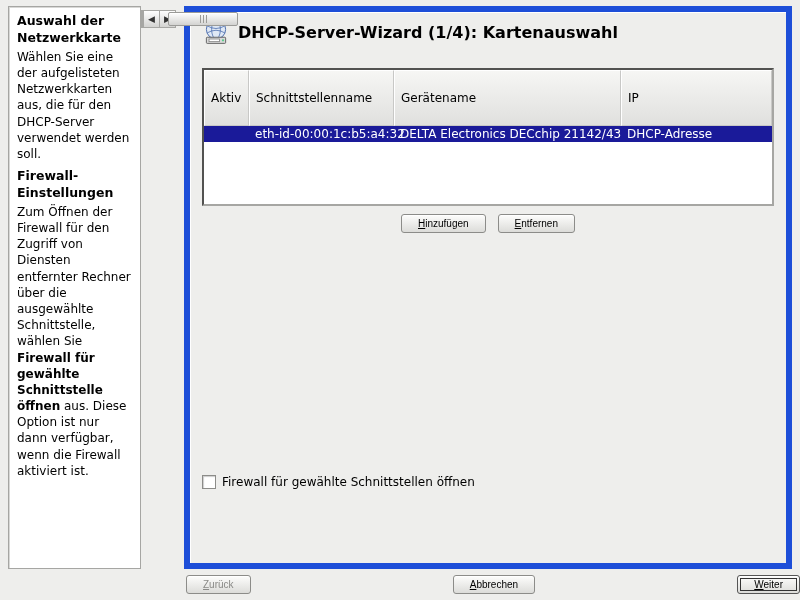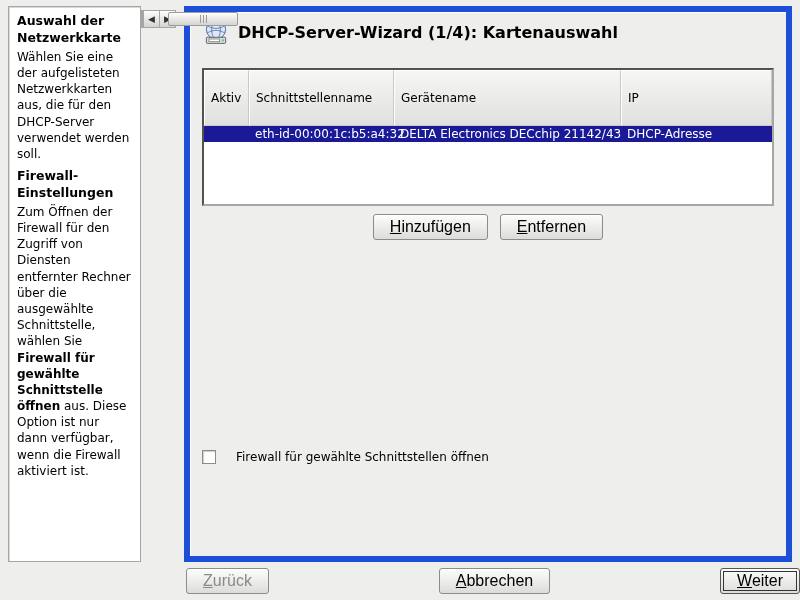--- a/index.html
+++ b/index.html
@@ -170,40 +170,40 @@
   display: flex;
   justify-content: center;
   gap: 12px;
   margin-top: 8px;
 }
 .btn3d {
   background: linear-gradient(#fdfdfc,#dcdcd9);
   border: 1px solid #8c8c89;
   border-radius: 3px;
   padding: 3px 16px;
-  font-size: 16px;
+  font-size: 10px;
   box-shadow: inset 0 1px 0 #fff;
   cursor: pointer;
 }
 .btn3d .ul { text-decoration: underline; }
 .btn3d.disabled {
   color: #8a8a87;
   cursor: default;
 }
 .btn3d.focus {
   outline: 1px solid #333;
   outline-offset: -4px;
   border-color: #555;
 }
 .checkbox-row {
   margin-top: auto;
   display: flex;
   align-items: center;
-  gap: 20px;
-  margin-bottom: 80px;
+  gap: 6px;
+  margin-bottom: 62px;
   text-align: center;
 }
 .cb {
   width: 14px;
   height: 14px;
   border: 1px solid #8c8c89;
   background: #fff;
   box-shadow: inset 1px 1px 1px #ccc;
 }
 .bottom-bar {

